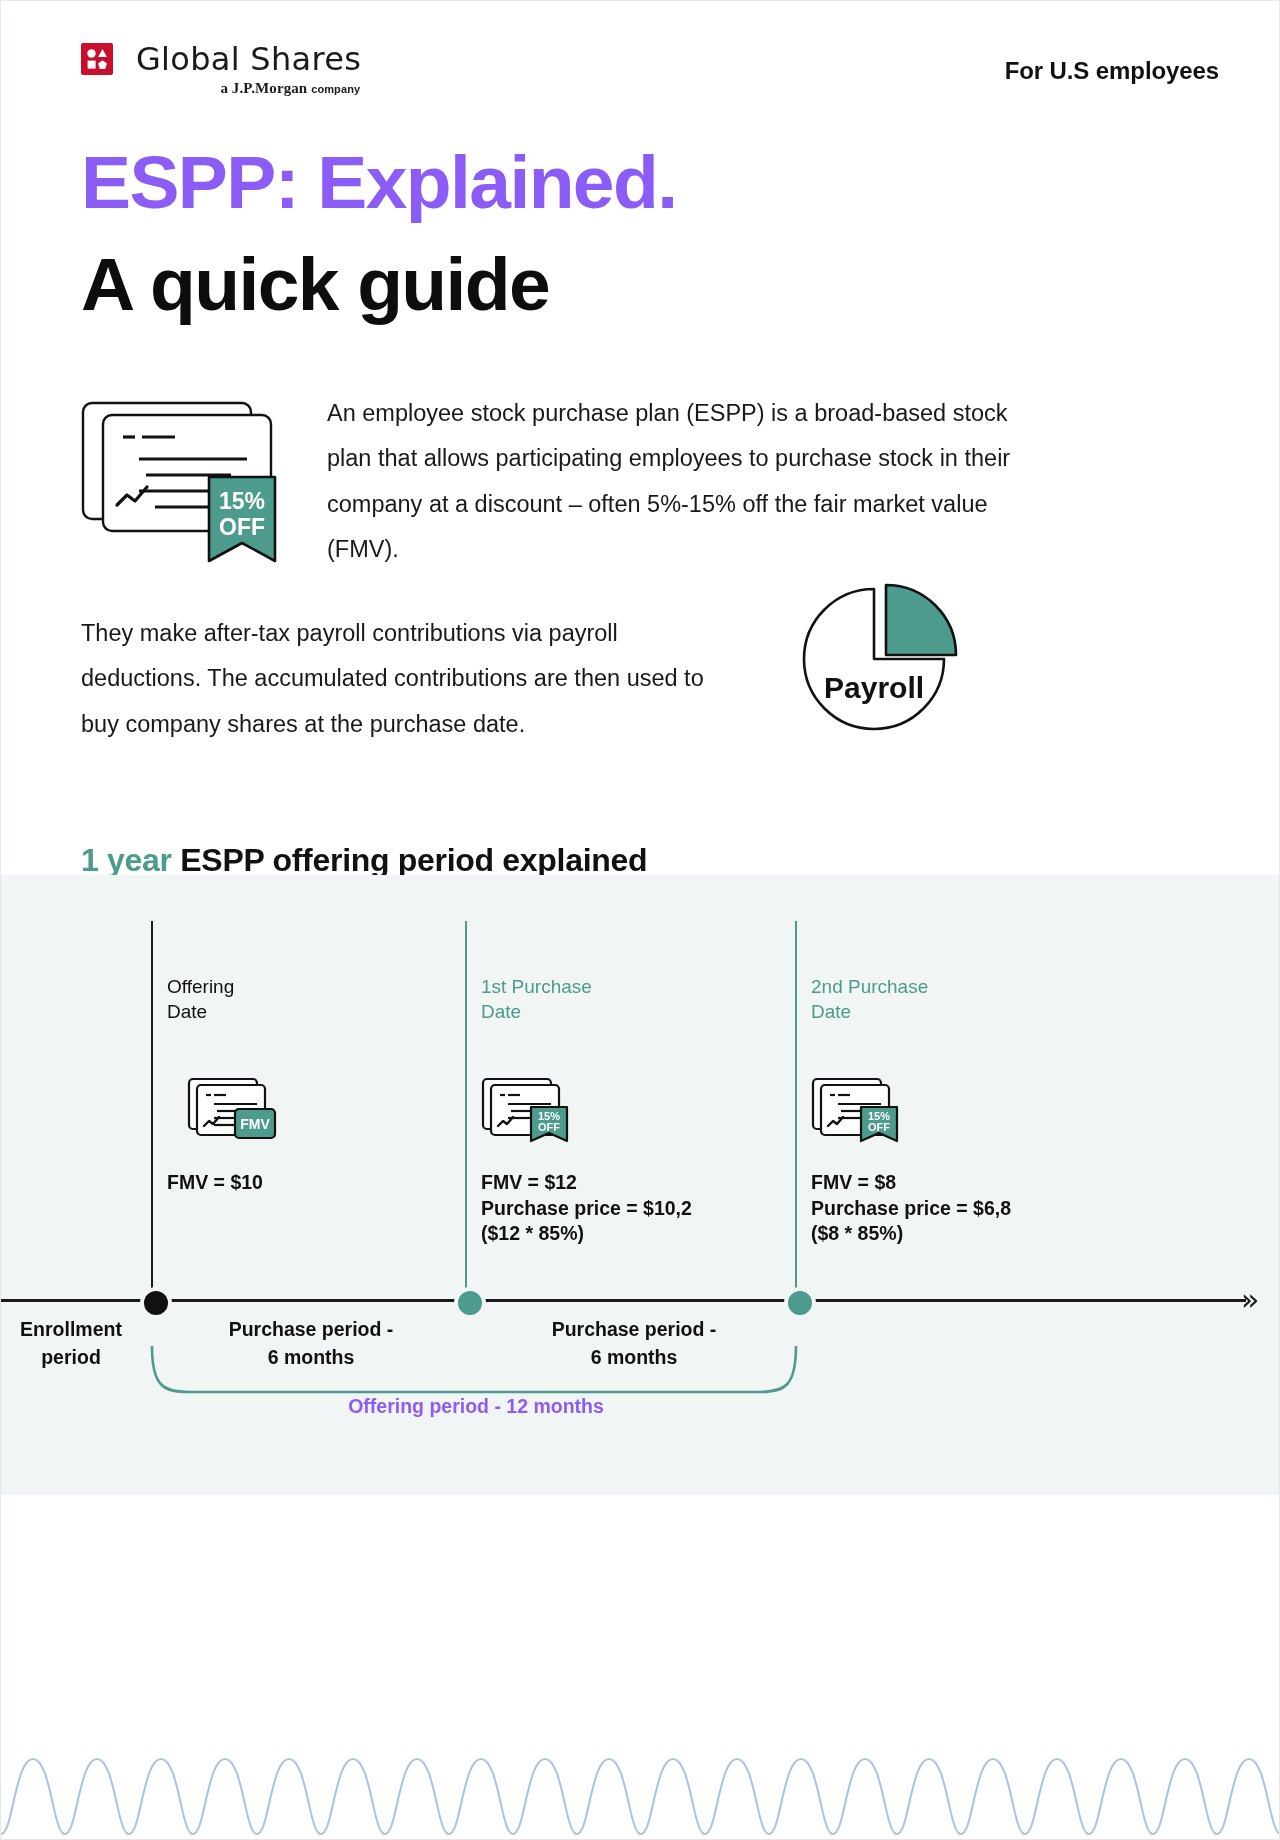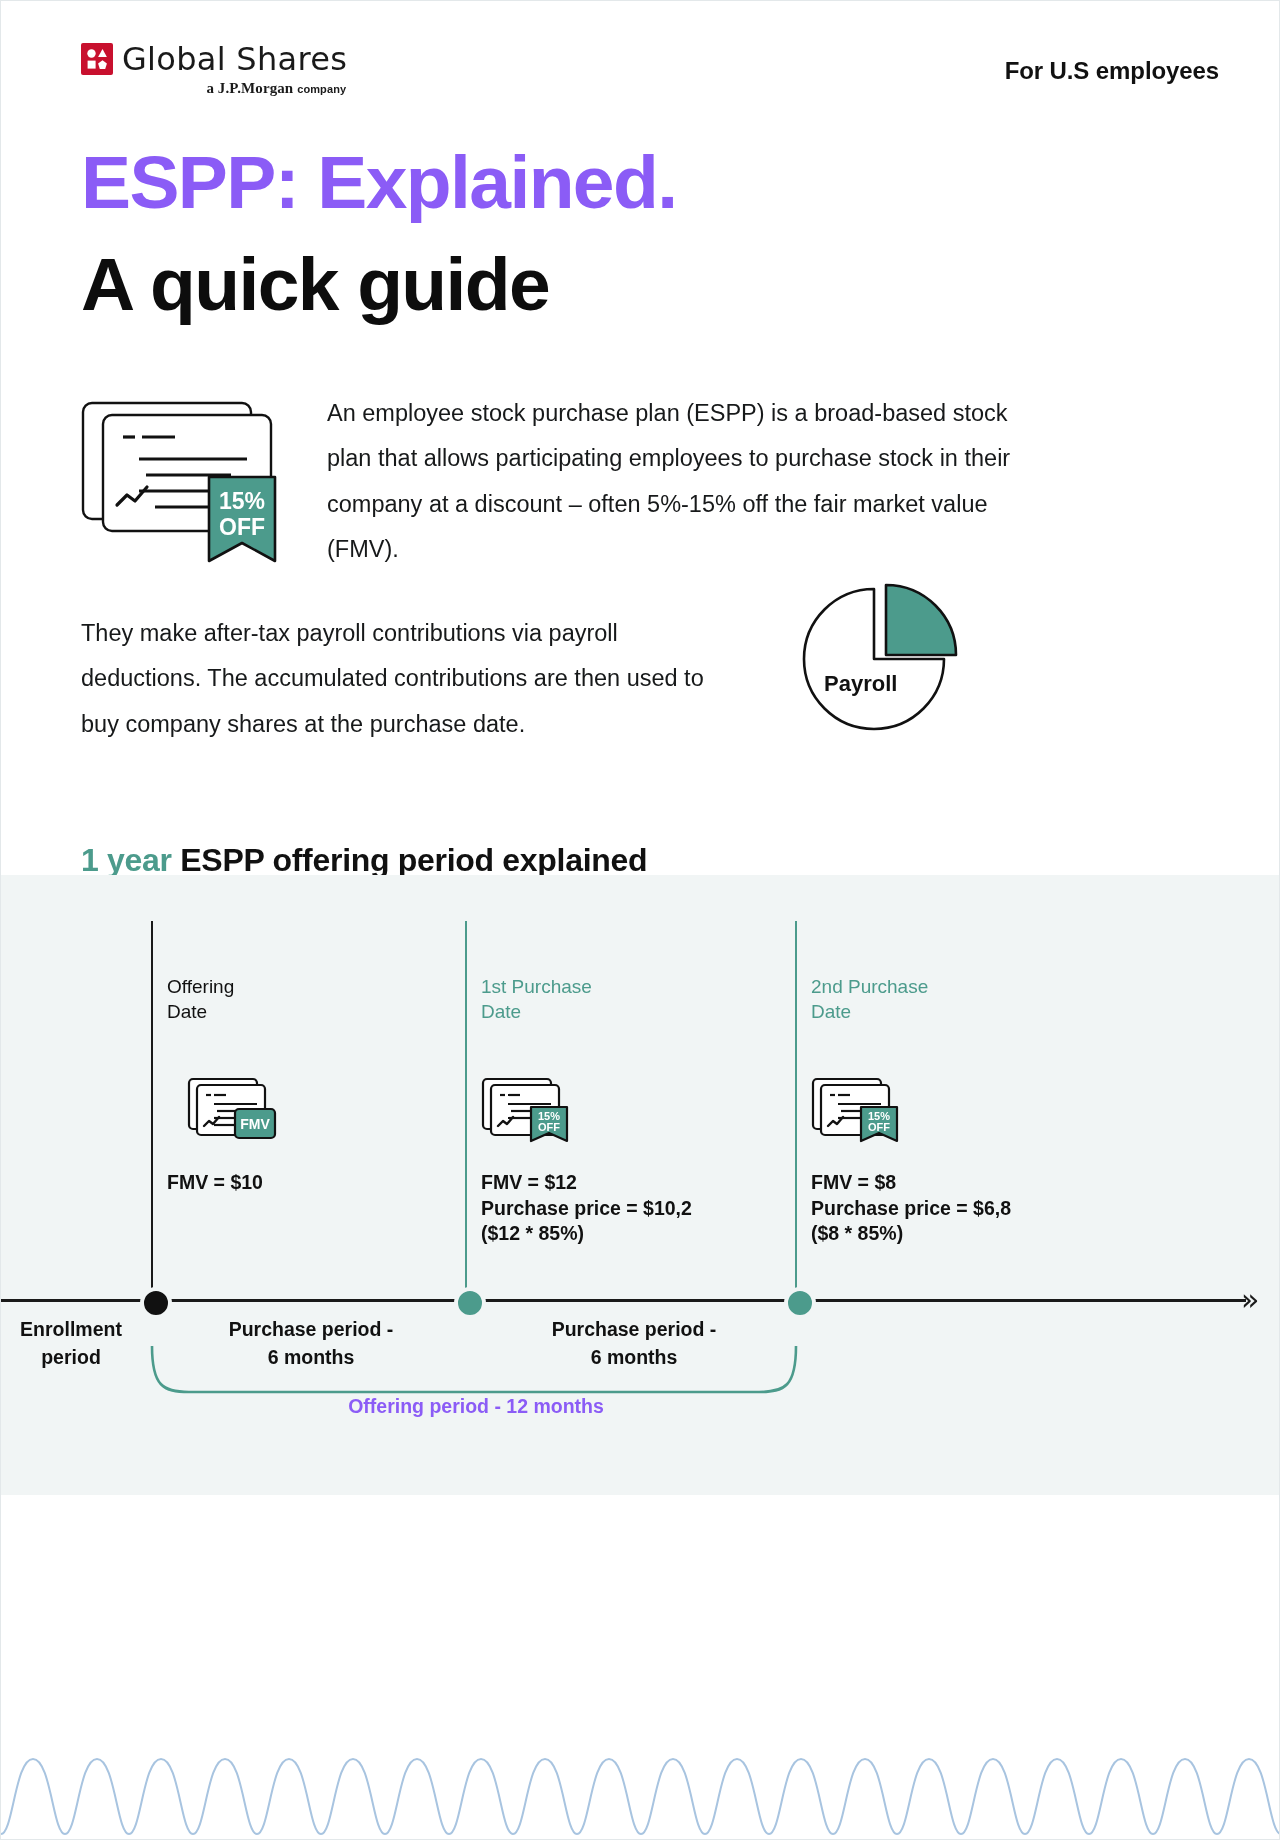--- a/index.html
+++ b/index.html
@@ -19,21 +19,21 @@
   }
 
   
   .header{
     position:absolute;left:0;top:0;width:1280px;height:130px;
   }
   .logo{
     position:absolute;left:80px;top:42px;
     display:flex;flex-direction:column;align-items:flex-start;
   }
-  .logo-row{display:flex;align-items:center;gap:9px;}
+  .logo-row{display:flex;align-items:center;gap:23px;}
   .logo-mark{
     width:32px;height:32px;background:#C8102E;border-radius:2px;
     position:relative;flex:none;
   }
   .logo-mark svg{position:absolute;left:0;top:0;}
   .logo-word{
     font-family:"DejaVu Sans", sans-serif;
     font-size:32px;font-weight:400;color:#1a1a1a;letter-spacing:0.3px;
     line-height:1;
   }
@@ -76,21 +76,21 @@
   }
   .para2{
     position:absolute;left:80px;top:610px;width:660px;
     font-size:23.5px;line-height:1.93;color:#17191a;font-weight:400;
   }
   .pie-wrap{
     position:absolute;left:795px;top:572px;width:180px;height:165px;
   }
   .pie-label{
     position:absolute;left:823px;top:670px;
-    font-size:22px;font-weight:700;color:#111;
+    font-size:30px;font-weight:700;color:#111;
   }
 
   
   .section-head{
     position:absolute;left:80px;top:841px;
     font-size:32px;font-weight:700;color:#111;letter-spacing:-0.3px;
   }
   .section-head .yr{color:#4C9B8C;}
 
   

